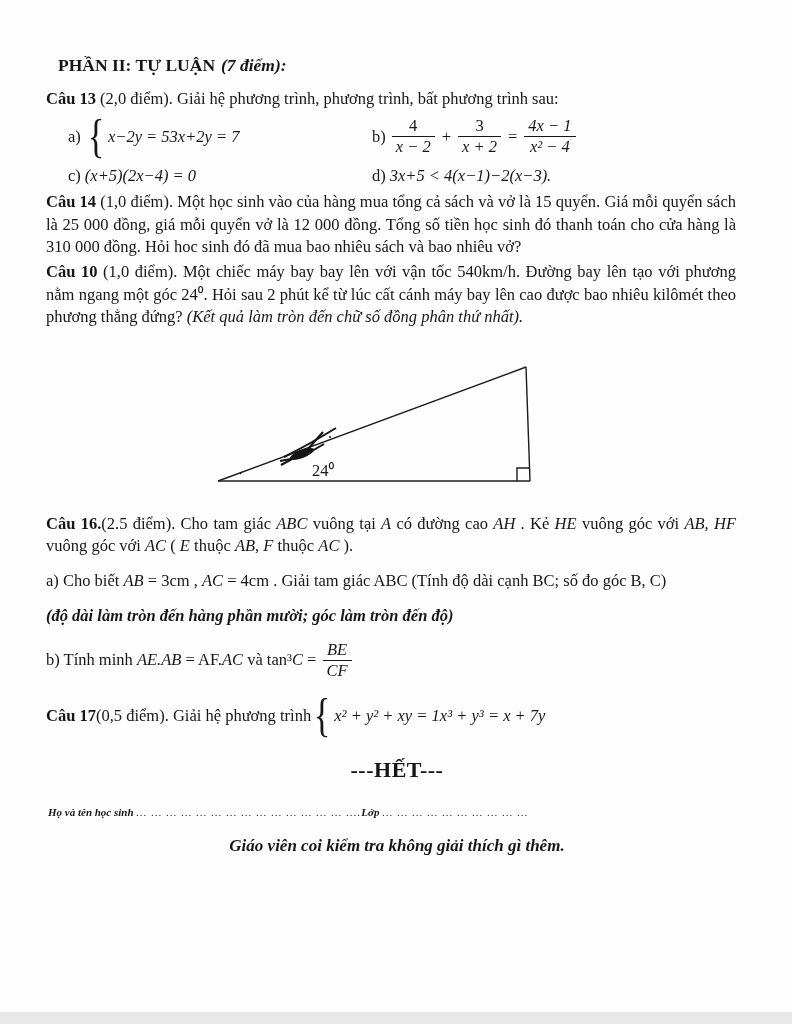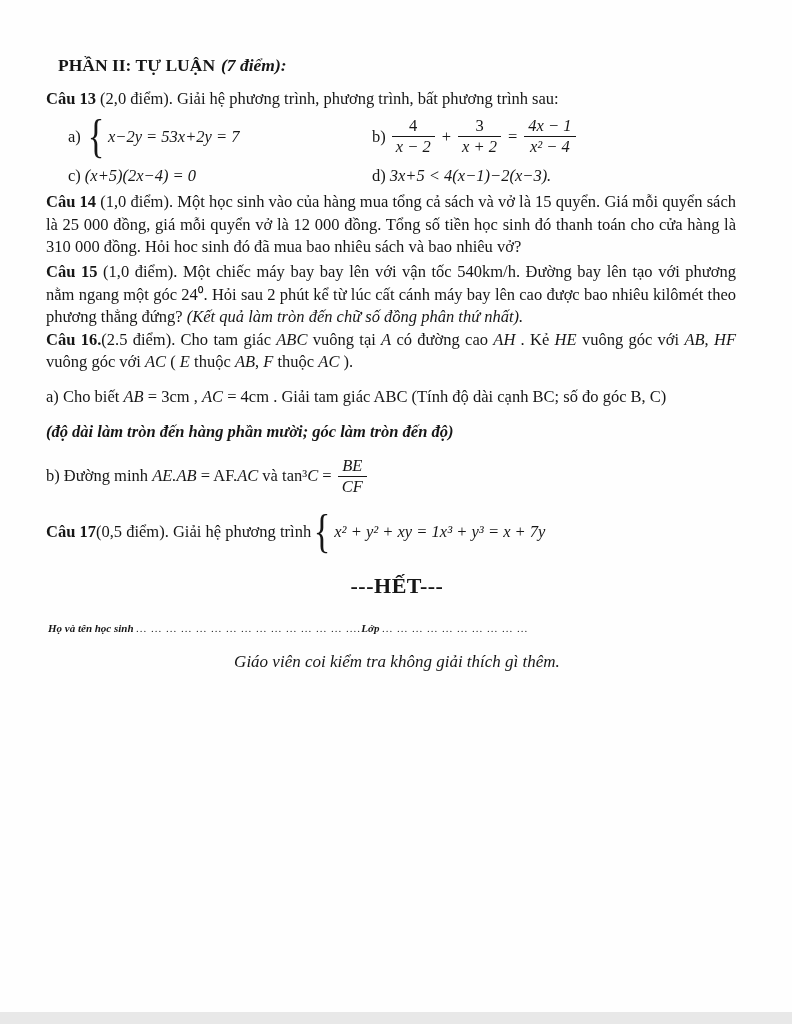--- a/index.html
+++ b/index.html
@@ -42,21 +42,21 @@
   
   .q16-intro{margin-top:0;}
   .mt12{margin-top:12px;}
   .mt13{margin-top:13px;}
   .mt14{margin-top:14px;}
   .q17{display:flex;align-items:center;margin-top:14px;}
   
   .het{margin:18px 0 0 0;text-align:center;font-weight:bold;font-size:22px;letter-spacing:.5px;}
   .footer-name{margin:20px 0 0 2px;font-style:italic;font-weight:600;font-size:11px;}
   .footer-name .dots{font-weight:normal;letter-spacing:1px;}
-  .teacher-note{margin:14px 0 0 0;text-align:center;font-weight:normal;font-style:italic;font-size:17px;}
+  .teacher-note{margin:14px 0 0 0;text-align:center;font-weight:bold;font-style:italic;font-size:17px;}
 </style>
 </head>
 <body>
 
 <div class="page">
 
   <p class="part-header"><span>PHẦN II: TỰ LUẬN</span><span class="pts">(7 điểm):</span></p>
 
   <p class="q-intro"><span class="b">Câu 13</span> <span>(2,0 điểm).</span> <span>Giải hệ phương trình, phương trình, bất phương trình sau:</span></p>
 
@@ -97,30 +97,50 @@
       </div>
       <div class="eq-col col-b">
         <span class="eq-label">d)</span>
           <span class="math">3x+5 &lt; 4(x−1)−2(x−3).</span>
       </div>
     </div>
   </div>
 
   <p class="para"><span class="b">Câu 14 </span><span>(1,0 điểm). Một học sinh vào của hàng mua tổng cả sách và vở là 15  quyển. Giá mỗi quyển sách là 25 000 đồng, giá mỗi quyển vở là 12 000 đồng. Tổng số tiền học sinh đó thanh toán cho cửa hàng là 310 000 đồng. Hỏi hoc sinh đó đã mua bao nhiêu sách và bao nhiêu vở?</span></p>
 
-  <p class="para"><span class="b">Câu 15 </span><span>(1,0 điểm).  Một chiếc máy bay bay lên với vận tốc 540km/h. Đường bay lên tạo với phương nằm ngang một góc 24⁰. Hỏi sau 2 phút kể từ lúc cất cánh máy bay lên cao được bao nhiêu kilômét theo phương thẳng đứng? </span><span class="i">(Kết quả làm tròn đến chữ số đồng phân thứ nhất).</span></p>
+  <p class="para"><span class="b">Câu 10 </span><span>(1,0 điểm).  Một chiếc máy bay bay lên với vận tốc 540km/h. Đường bay lên tạo với phương nằm ngang một góc 24⁰. Hỏi sau 2 phút kể từ lúc cất cánh máy bay lên cao được bao nhiêu kilômét theo phương thẳng đứng? </span><span class="i">(Kết quả làm tròn đến chữ số đồng phân thứ nhất).</span></p>
 
+  <div class="figure">
+    <svg width="332" height="128" viewBox="0 0 332 128">
+      <g stroke="#1c1c1c" stroke-width="1.4" fill="none">
+        <path d="M6,120 L318,120"></path>
+        <path d="M6,120 L314,6"></path>
+        <path d="M314,6 L318,120"></path>
+        <path d="M318,107 L305,107 L305,120"></path>
+        <path d="M30,111 A25,25 0 0 0 28,113"></path>
+      </g>
+      <g stroke="#141414" fill="none">
+        <path d="M72,96 C 88,88 106,78 124,67" stroke-width="2"></path>
+        <path d="M68,100 C 82,98 98,92 112,83" stroke-width="2"></path>
+        <ellipse cx="90" cy="93" rx="13" ry="4" fill="#141414" stroke="none" transform="rotate(-21 90 93)"></ellipse>
+        <path d="M96,88 L111,71" stroke-width="2.2"></path>
+        <path d="M80,98 L69,104" stroke-width="2.2"></path>
+        <circle cx="118" cy="76" r="1" fill="#141414" stroke="none"></circle>
+      </g>
+      <text x="100" y="115" font-size="16.5">24⁰</text>
+    </svg>
+  </div>
 
   <p class="para q16-intro"><span class="b">Câu 16.</span><span>(2.5 điểm). Cho tam giác </span><span class="i">ABC</span><span> vuông tại </span><span class="i">A</span><span> có đường cao </span><span class="i">AH</span><span> . Kẻ </span><span class="i">HE</span><span> vuông góc với </span><span class="i">AB</span><span>, </span><span class="i">HF</span><span> vuông góc với </span><span class="i">AC</span><span> ( </span><span class="i">E</span><span> thuộc </span><span class="i">AB</span><span>, </span><span class="i">F</span><span> thuộc </span><span class="i">AC</span><span> ).</span></p>
 
   <p class="para mt12"><span>a) Cho biết </span><span class="i">AB</span><span> = 3cm , </span><span class="i">AC</span><span> = 4cm . Giải tam giác ABC (Tính độ dài cạnh BC; số đo góc B, C)</span></p>
 
   <p class="para mt13 bi">(độ dài làm tròn đến hàng phần mười; góc làm tròn đến độ)</p>
 
-  <p class="para mt14"><span><span>b) Đường minh </span><span class="i">AE.AB</span><span>  = AF.</span><span class="i">AC</span><span>  và tan³</span><span class="i">C</span><span> = </span></span><span class="frac"><span class="num math">BE</span><span class="den math">CF</span></span></p>
+  <p class="para mt14"><span><span>b) Tính minh </span><span class="i">AE.AB</span><span>  = AF.</span><span class="i">AC</span><span>  và tan³</span><span class="i">C</span><span> = </span></span><span class="frac"><span class="num math">BE</span><span class="den math">CF</span></span></p>
 
   <div class="q17">
     <span><span class="b">Câu 17</span><span>(0,5 điểm). Giải hệ phương trình </span></span>
     <span class="sys">
       <span class="brace">{</span>
       <span class="rows">
         <span class="math">x² + y² + xy = 1</span>
         <span class="math">x³ + y³ = x + 7y</span>
       </span>
     </span>

